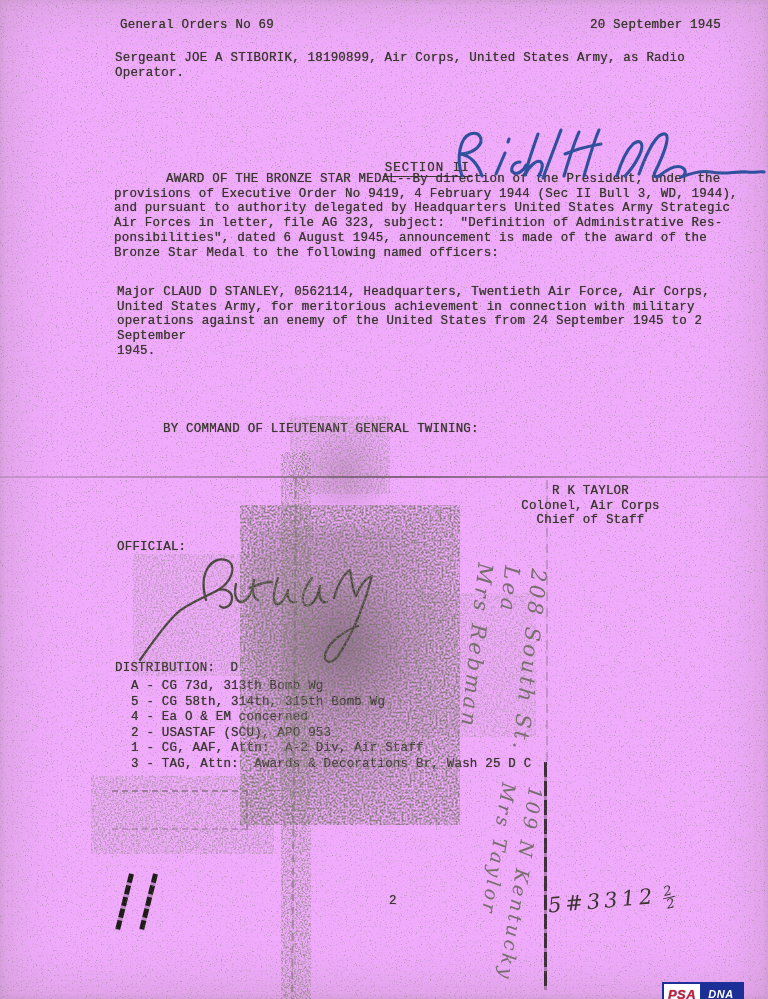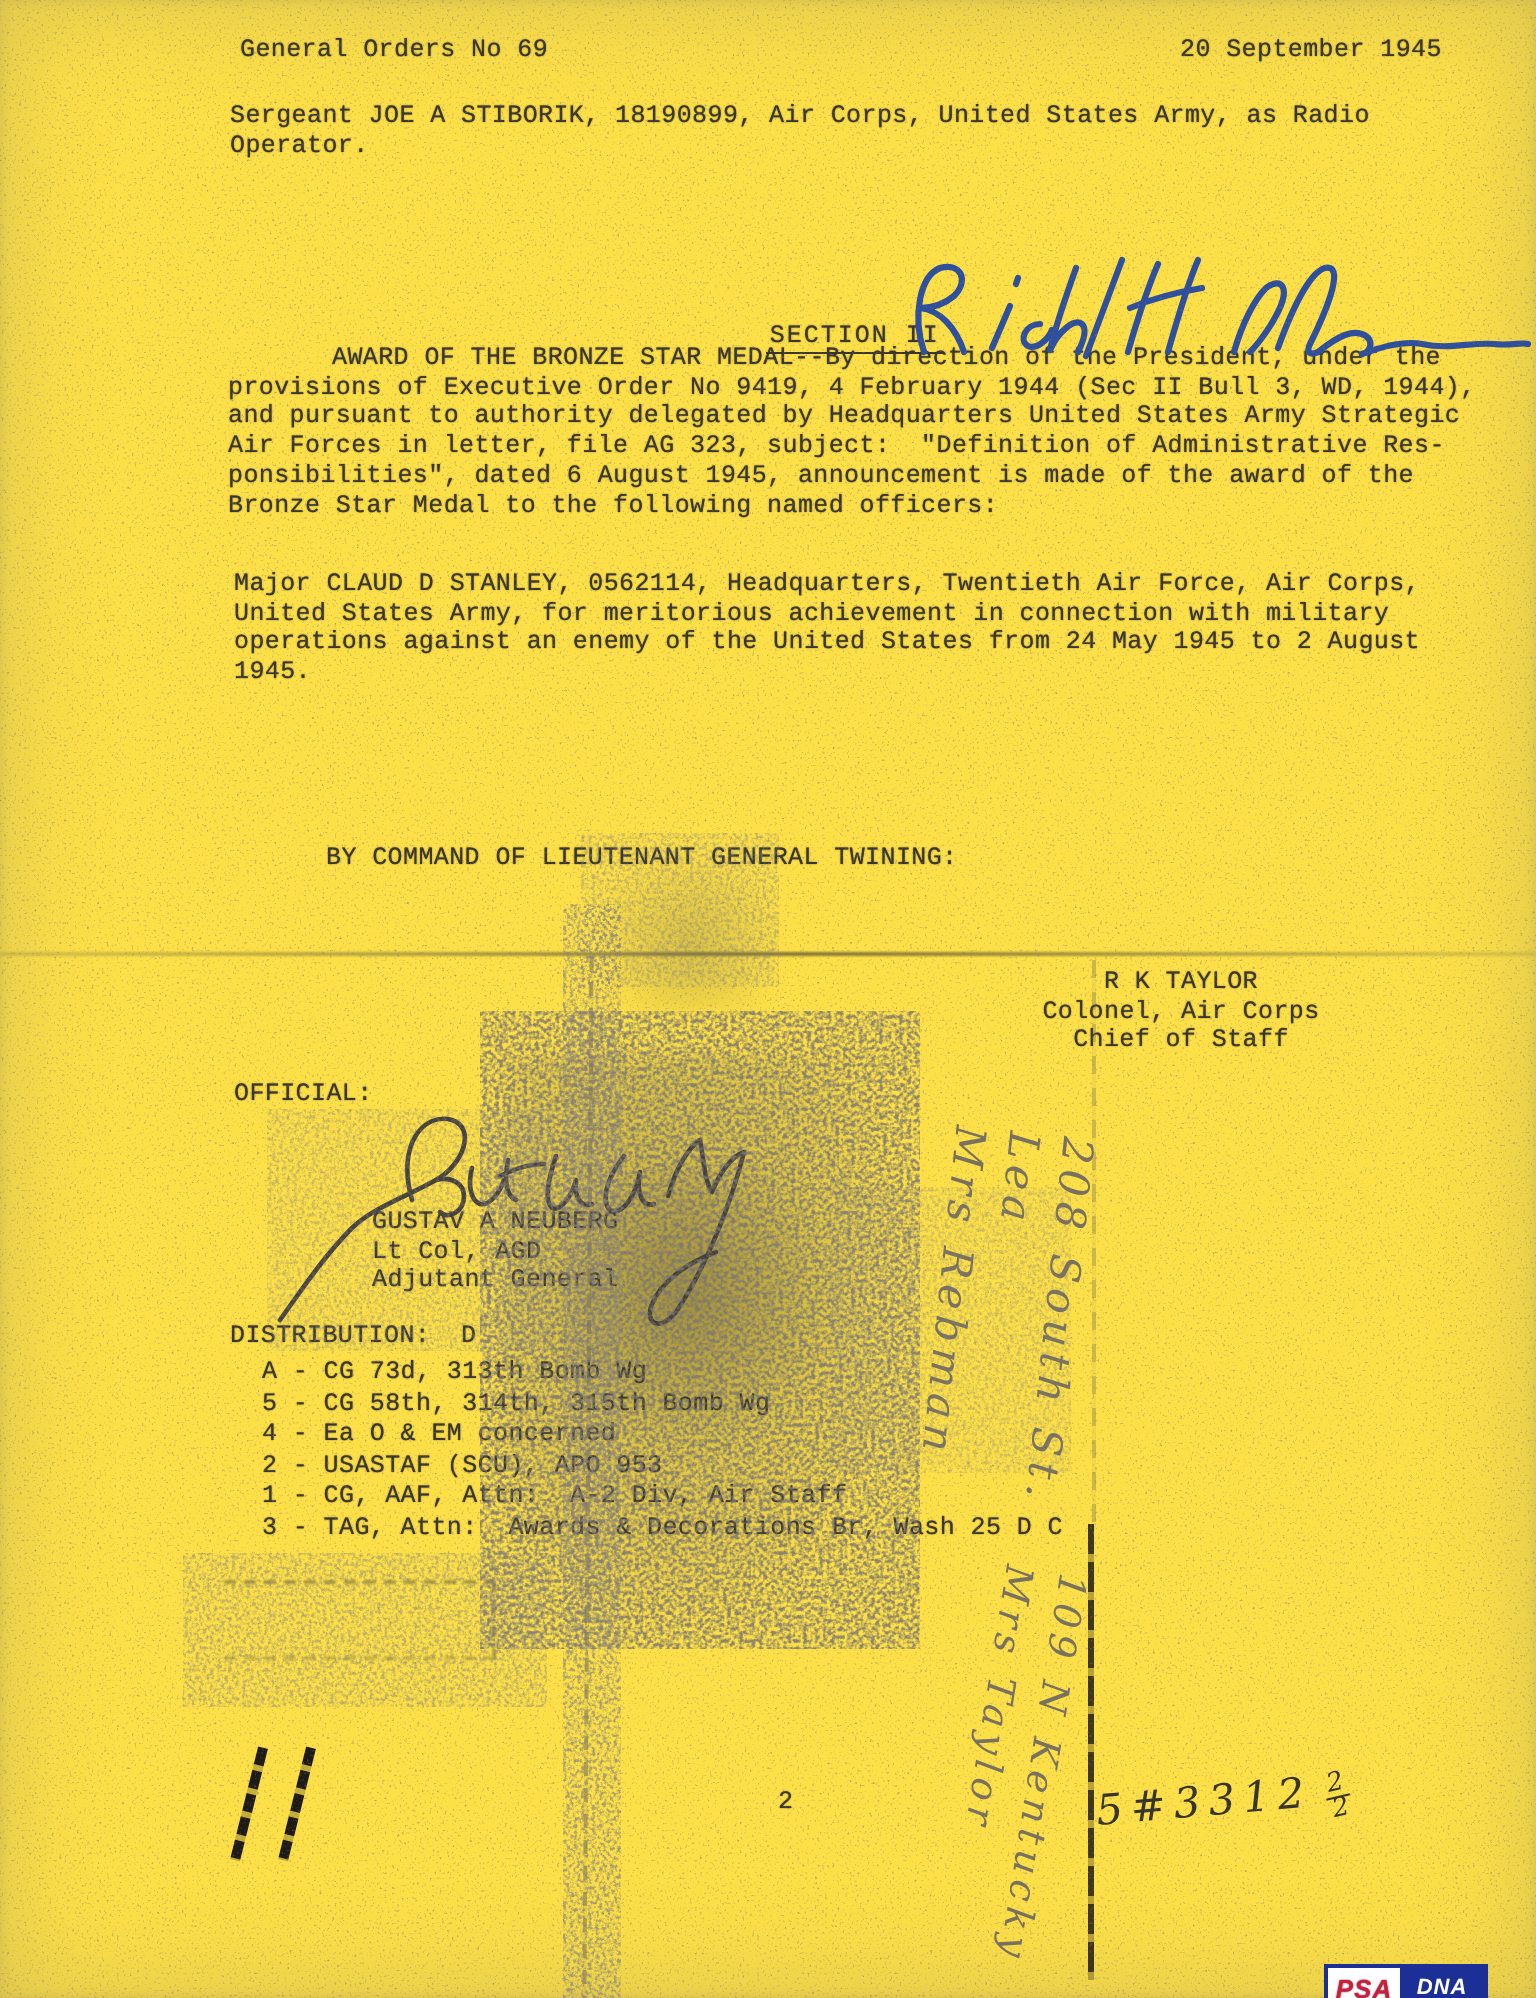--- a/index.html
+++ b/index.html
@@ -1,18 +1,18 @@
 <!DOCTYPE html>
 <html><head>
 <meta charset="utf-8">
 <style>
   html,body{margin:0;padding:0;background:#888;}
   .page{
     position:relative;width:768px;height:999px;overflow:hidden;
-    background:#fde047;
+    background:#f0abfc;
     box-shadow:inset 0 0 55px rgba(125,118,105,0.28), inset 0 0 6px rgba(120,112,100,0.18);
     font-family:"Liberation Mono","DejaVu Sans Mono",monospace;
     color:#39352e;
   }
   .typed{
     position:absolute;white-space:pre-wrap;font-size:12.5px;line-height:14.7px;
     letter-spacing:0.2px;color:#3a362f;
     text-shadow:0 0 0.7px rgba(55,50,44,0.85);
   }
   .section-heading{
@@ -126,33 +126,30 @@
   </div>
 
   <div class="typed" style="left:114px;top:172px;width:640px;text-indent:52px;">AWARD OF THE BRONZE STAR MEDAL--By direction of the President, under the
 provisions of Executive Order No 9419, 4 February 1944 (Sec II Bull 3, WD, 1944),
 and pursuant to authority delegated by Headquarters United States Army Strategic
 Air Forces in letter, file AG 323, subject:  "Definition of Administrative Res-
 ponsibilities", dated 6 August 1945, announcement is made of the award of the
 Bronze Star Medal to the following named officers:</div>
   <div class="typed" style="left:117px;top:285px;width:640px;">Major CLAUD D STANLEY, 0562114, Headquarters, Twentieth Air Force, Air Corps,
 United States Army, for meritorious achievement in connection with military
-operations against an enemy of the United States from 24 May 1945 to 2 August
+operations against an enemy of the United States from 24 September 1945 to 2 September
 1945.</div>
 
   <div class="typed center" style="left:503px;top:484px;width:175px;">R K TAYLOR
 Colonel, Air Corps
 Chief of Staff</div>
 
   <div class="typed" style="left:163px;top:422px;">BY COMMAND OF LIEUTENANT GENERAL TWINING:</div>
 
   <div class="typed" style="left:117px;top:540px;">OFFICIAL:</div>
-  <div class="typed" style="left:186px;top:604px;">GUSTAV A NEUBERG
-Lt Col, AGD
-Adjutant General</div>
 
   <div class="typed" style="left:115px;top:661px;">DISTRIBUTION:  D</div>
   <div class="typed" style="left:131px;top:679px;line-height:15.5px;">A - CG 73d, 313th Bomb Wg
 5 - CG 58th, 314th, 315th Bomb Wg
 4 - Ea O &amp; EM concerned
 2 - USASTAF (SCU), APO 953
 1 - CG, AAF, Attn:  A-2 Div, Air Staff
 3 - TAG, Attn:  Awards &amp; Decorations Br, Wash 25 D C</div>
 
   <div class="typed page-number">2</div>

